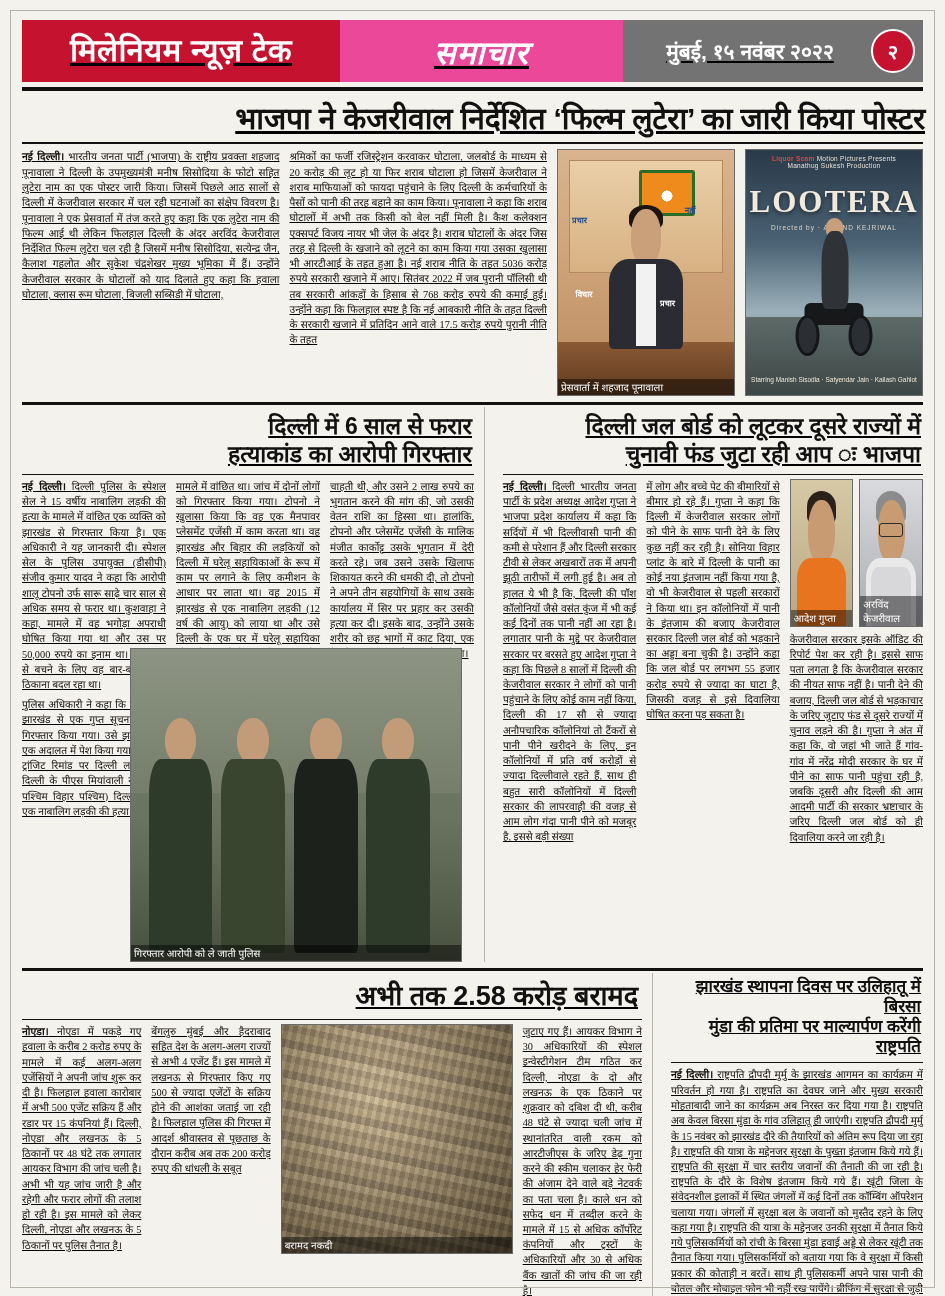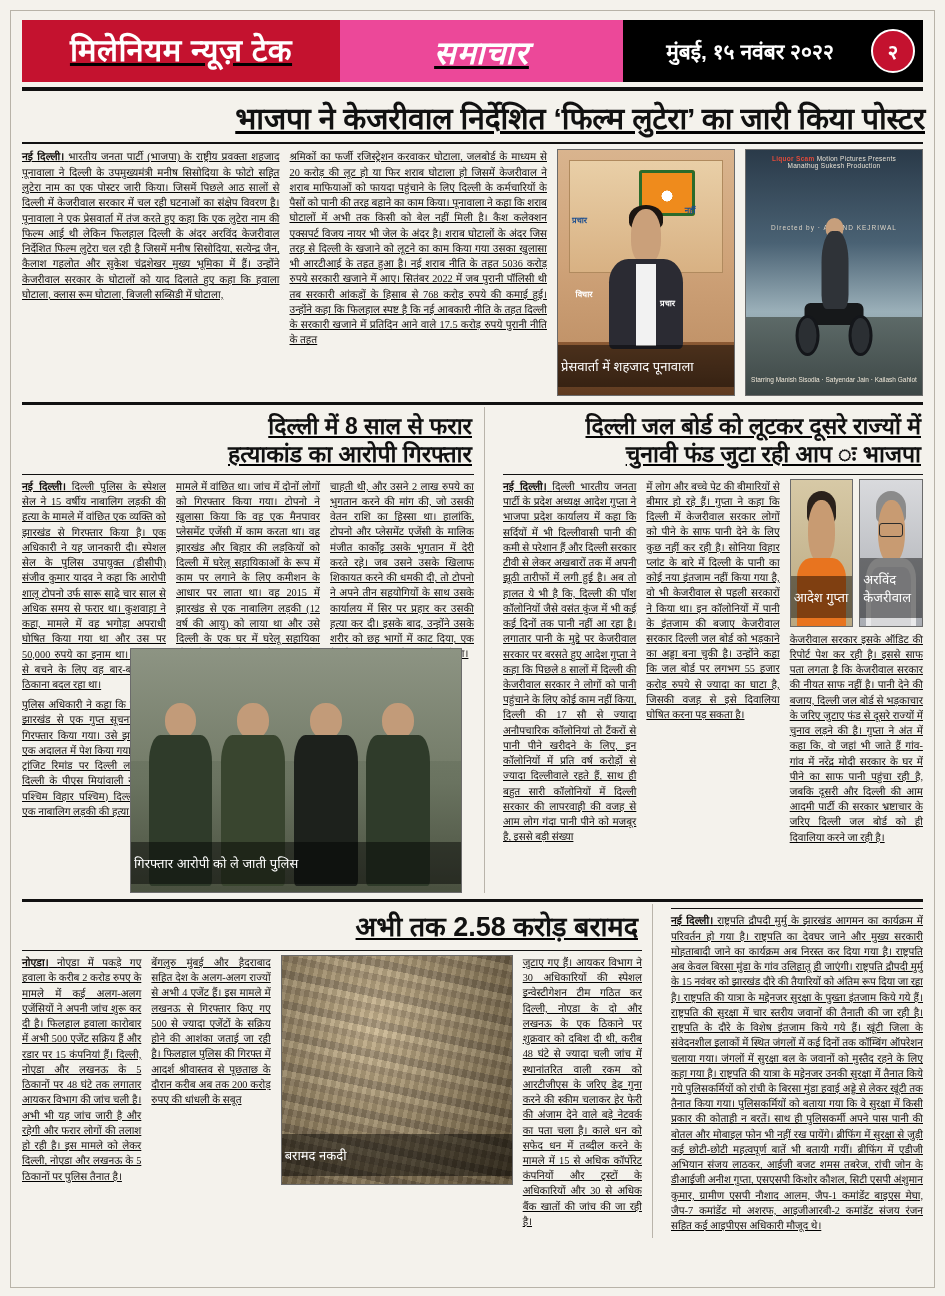--- a/index.html
+++ b/index.html
@@ -114,23 +114,23 @@
   .dateline {
     font-family: "Liberation Sans", sans-serif;
     font-weight: bold;
     font-size: 10.5px;
   }
   .vdiv { width:1px; background:#b9b4aa; align-self: stretch; }
 
   
   .photo { position: relative; overflow: hidden; border: 1px solid #6b6b6b; }
   .photo .cap {
-    position:absolute; left:0; right:0; bottom:8px;
-    font-size: 13px; color:#fff; background: rgba(0,0,0,.45);
-    padding: 12px 3px; font-family: "Liberation Sans", sans-serif;
+    position:absolute; left:0; right:0; bottom:0;
+    font-size: 10px; color:#fff; background: rgba(0,0,0,.45);
+    padding: 1px 3px; font-family: "Liberation Sans", sans-serif;
   }
 
   
   .ph-press { height: 247px; background:#cfa98a; }
   .ph-press .wallA { position:absolute; inset:0;
      background:
        linear-gradient(180deg,#d9b48e 0%, #cfa379 45%, #b98a60 100%);
   }
   .ph-press .board {
      position:absolute; left:6%; top:4%; width:88%; height:46%;
@@ -226,21 +226,21 @@
   .ph-poster .rhead {
      position:absolute; left:40%; top:-34%; width:22%; height:20%;
      background:#c79f7c; border-radius:50%;
   }
   .ph-poster .credit {
      position:absolute; bottom:12px; left:0; right:0; text-align:center;
      color:#efe7d8; font-size:6.5px; font-family:"Liberation Sans",sans-serif;
   }
 
   
-  .ph-arrest { height: 245px; background:#15803d; }
+  .ph-arrest { height: 314px; background:#15803d; }
   .ph-arrest .bg { position:absolute; inset:0;
      background: linear-gradient(180deg,#7b8470 0%, #6a7360 55%, #49503f 100%); }
   .ph-arrest .wall { position:absolute; left:0; right:0; top:0; height:46%;
      background: linear-gradient(180deg,#8d9483,#767e6b); }
   .ph-arrest .cop {
      position:absolute; bottom:4%; width:22%; height:74%;
   }
   .ph-arrest .cop .h { position:absolute; left:28%; top:0; width:44%; height:20%;
      background:#c29b79; border-radius:48%; }
   .ph-arrest .cop .b { position:absolute; left:6%; top:18%; width:88%; height:84%;
@@ -299,21 +299,21 @@
 </style>
 </head>
 <body>
 
 <div class="page">
   <div class="outer-frame"></div>
 
   <div class="masthead">
     <div class="mast-left" style="background: rgb(196, 18, 47);">मिलेनियम न्यूज़ टेक</div>
     <div class="mast-mid">समाचार</div>
-    <div class="mast-right" style="background: #000000;">
+    <div class="mast-right" style="background: #737373;">
       <span class="mast-date">मुंबई, १५ नवंबर २०२२</span>
       <span class="page-badge" style="background: rgb(196, 18, 47);">२</span>
     </div>
   </div>
   <div class="rule-double"></div>
 
   <div class="headline h-lead">भाजपा ने केजरीवाल निर्देशित ‘फिल्म लुटेरा’ का जारी किया पोस्टर</div>
   <div class="hr-med"></div>
 
   <div class="cols" style="padding:0 6px;">
@@ -344,41 +344,42 @@
       </div>
     </div>
     <div class="col" style="flex:0 0 178px;">
       <div class="photo ph-poster">
         <div class="sky"></div>
         <div class="topline">
           <span class="red">Liquor Scam</span>
           <span>Motion Pictures Presents</span><br>
           <span>Manathug Sukesh Production</span>
         </div>
+        <div class="title">LOOTERA</div>
         <div class="subtitle">Directed by · ARVIND KEJRIWAL</div>
         <div class="road"></div>
         <div class="bike">
           <div class="bk-body"></div>
           <div class="bk-w l"></div>
           <div class="bk-w r"></div>
           <div class="rhead"></div>
           <div class="rider"></div>
         </div>
         <div class="credit">Starring Manish Sisodia · Satyendar Jain · Kailash Gahlot</div>
       </div>
     </div>
   </div>
 
   <div class="hr-thick"></div>
 
   <div class="band-cols" style="padding:0 6px;">
 
     <div style="flex:0 0 452px;">
       <div class="headline h-mid">
-        <div>दिल्ली में 8 साल से फरार</div>
+        <div>दिल्ली में 6 साल से फरार</div>
         <div>हत्याकांड का आरोपी गिरफ्तार</div>
       </div>
       <div class="hr-thin" style="margin:4px 0;"></div>
       <div class="cols">
         <div class="col">
           <p class="body"><span class="dateline">नई दिल्ली।</span>
             <span>दिल्ली पुलिस के स्पेशल सेल ने 15 वर्षीय नाबालिग लड़की की हत्या के मामले में वांछित एक व्यक्ति को झारखंड से गिरफ्तार किया है। एक अधिकारी ने यह जानकारी दी। स्पेशल सेल के पुलिस उपायुक्त (डीसीपी) संजीव कुमार यादव ने कहा कि आरोपी शालू टोपनो उर्फ सारू साढ़े चार साल से अधिक समय से फरार था। कुशवाहा ने कहा, मामले में वह भगोड़ा अपराधी घोषित किया गया था और उस पर 50,000 रुपये का इनाम था। गिरफ्तारी से बचने के लिए वह बार-बार अपना ठिकाना बदल रहा था।</span></p>
           <p class="body">पुलिस अधिकारी ने कहा कि टोपनो को झारखंड से एक गुप्त सूचना के बाद गिरफ्तार किया गया। उसे झारखंड की एक अदालत में पेश किया गया और फिर ट्रांजिट रिमांड पर दिल्ली लाया गया। दिल्ली के पीएस मियांवाली नगर (अब पश्चिम विहार पश्चिम) दिल्ली में दर्ज एक नाबालिग लड़की की हत्या के</p>
         </div>
         <div class="col">
@@ -479,19 +480,23 @@
         </div>
         <div class="col">
           <p class="body">जुटाए गए हैं। आयकर विभाग ने 30 अधिकारियों की स्पेशल इन्वेस्टीगेशन टीम गठित कर दिल्ली, नोएडा के दो और लखनऊ के एक ठिकाने पर शुक्रवार को दबिश दी थी, करीब 48 घंटे से ज्यादा चली जांच में स्थानांतरित वाली रकम को आरटीजीएस के जरिए डेढ़ गुना करने की स्कीम चलाकर हेर फेरी की अंजाम देने वाले बड़े नेटवर्क का पता चला है। काले धन को सफेद धन में तब्दील करने के मामले में 15 से अधिक कॉर्पोरेट कंपनियों और ट्रस्टों के अधिकारियों और 30 से अधिक बैंक खातों की जांच की जा रही है।</p>
         </div>
       </div>
     </div>
 
     <div class="vdiv"></div>
 
     <div style="flex:1 1 0; padding-left:8px;">
+      <div class="headline h-small">
+        <div>झारखंड स्थापना दिवस पर उलिहातू में बिरसा</div>
+        <div>मुंडा की प्रतिमा पर माल्यार्पण करेंगी राष्ट्रपति</div>
+      </div>
       <div class="hr-thin" style="margin:4px 0;"></div>
       <p class="body small-note"><span class="dateline">नई दिल्ली।</span>
         <span>राष्ट्रपति द्रौपदी मुर्मु के झारखंड आगमन का कार्यक्रम में परिवर्तन हो गया है। राष्ट्रपति का देवघर जाने और मुख्य सरकारी मोहताबादी जाने का कार्यक्रम अब निरस्त कर दिया गया है। राष्ट्रपति अब केवल बिरसा मुंडा के गांव उलिहातू ही जाएंगी। राष्ट्रपति द्रौपदी मुर्मु के 15 नवंबर को झारखंड दौरे की तैयारियों को अंतिम रूप दिया जा रहा है। राष्ट्रपति की यात्रा के मद्देनजर सुरक्षा के पुख्ता इंतजाम किये गये हैं। राष्ट्रपति की सुरक्षा में चार स्तरीय जवानों की तैनाती की जा रही है। राष्ट्रपति के दौरे के विशेष इंतजाम किये गये हैं। खूंटी जिला के संवेदनशील इलाकों में स्थित जंगलों में कई दिनों तक कॉम्बिंग ऑपरेशन चलाया गया। जंगलों में सुरक्षा बल के जवानों को मुस्तैद रहने के लिए कहा गया है। राष्ट्रपति की यात्रा के मद्देनजर उनकी सुरक्षा में तैनात किये गये पुलिसकर्मियों को रांची के बिरसा मुंडा हवाई अड्डे से लेकर खूंटी तक तैनात किया गया। पुलिसकर्मियों को बताया गया कि वे सुरक्षा में किसी प्रकार की कोताही न बरतें। साथ ही पुलिसकर्मी अपने पास पानी की बोतल और मोबाइल फोन भी नहीं रख पायेंगे। ब्रीफिंग में सुरक्षा से जुड़ी कई छोटी-छोटी महत्वपूर्ण बातें भी बतायी गयीं। ब्रीफिंग में एडीजी अभियान संजय लाठकर, आईजी बजट शमस तबरेज, रांची जोन के डीआईजी अनीश गुप्ता, एसएसपी किशोर कौशल, सिटी एसपी अंशुमान कुमार, ग्रामीण एसपी नौशाद आलम, जैप-1 कमांडेंट बाइएस मेघा, जैप-7 कमांडेंट मो अशरफ, आइजीआरबी-2 कमांडेंट संजय रंजन सहित कई आइपीएस अधिकारी मौजूद थे।</span></p>
     </div>
   </div>
 
 </div>
 
 </body></html>

